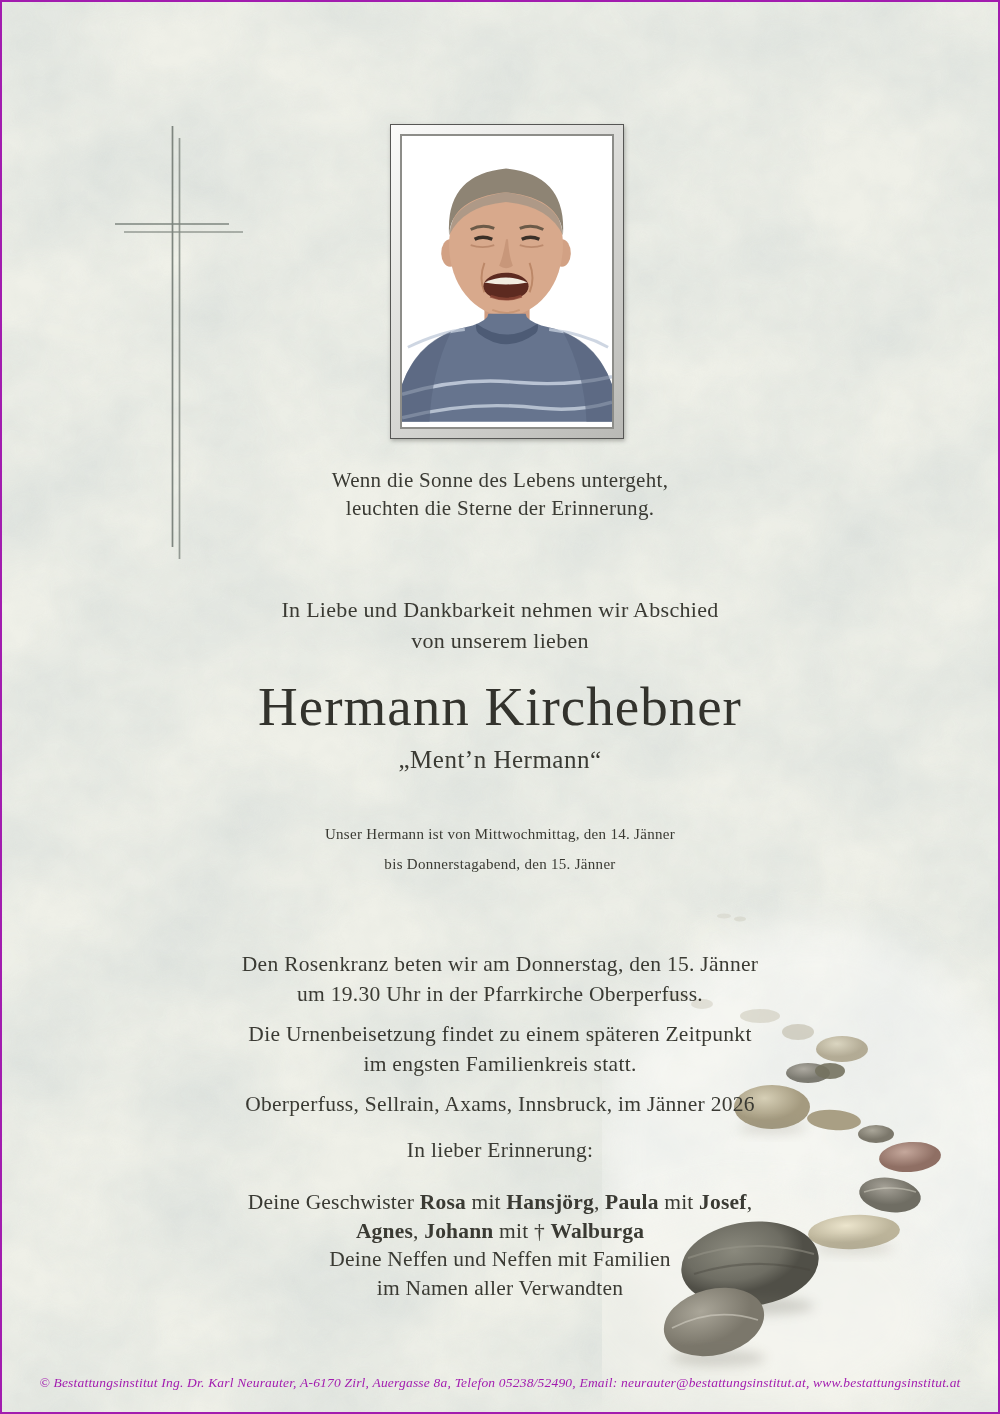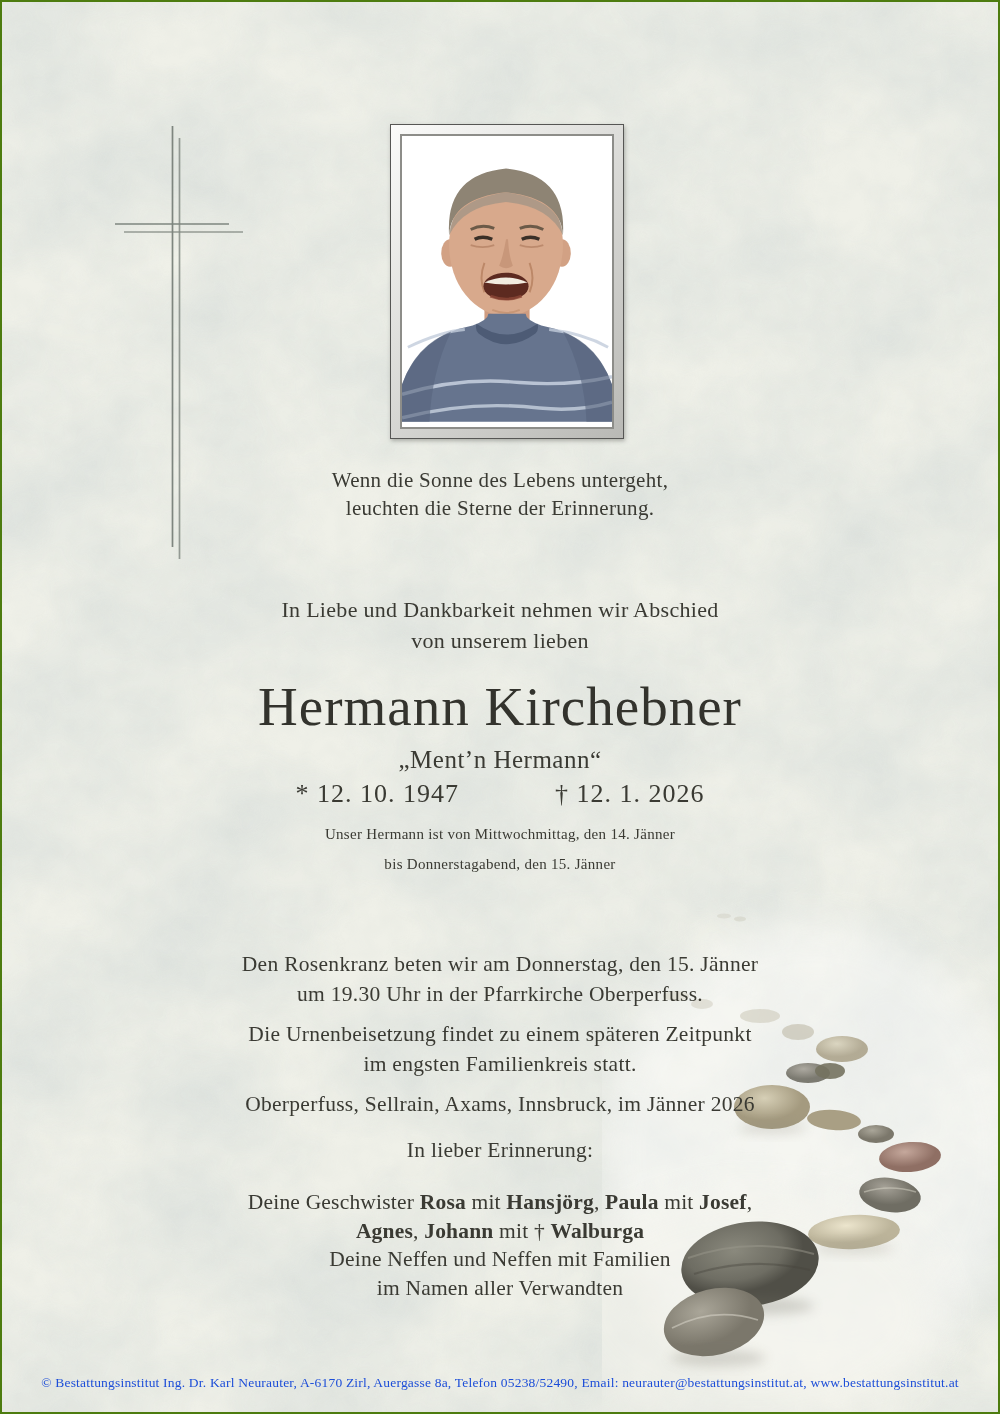--- a/index.html
+++ b/index.html
@@ -1,31 +1,31 @@
 <!DOCTYPE html>
 <html><head>
 <meta charset="utf-8">
 <style>
   html,body{margin:0;padding:0;}
   body{width:1000px;height:1414px;position:relative;font-family:"Liberation Serif","DejaVu Serif",serif;}
-  .card{position:absolute;inset:0;width:1000px;height:1414px;background:#eff0e8;border:2px solid #4d7c0f;box-sizing:border-box;overflow:hidden;}
+  .card{position:absolute;inset:0;width:1000px;height:1414px;background:#eff0e8;border:2px solid #a21caf;box-sizing:border-box;overflow:hidden;}
   .marble{position:absolute;left:0;top:0;width:1000px;height:1414px;pointer-events:none;}
   .layer{position:absolute;left:0;width:100%;text-align:center;color:#3a3a33;}
   .quote{top:464px;font-size:21px;line-height:28px;letter-spacing:.3px;}
   .intro{top:592px;font-size:22px;line-height:31px;letter-spacing:.3px;}
   .name{top:674px;font-size:55px;line-height:62px;letter-spacing:1px;color:#33332d;}
   .nickname{top:744px;font-size:25px;letter-spacing:.5px;}
   .dates{top:777px;font-size:26px;display:flex;justify-content:center;gap:96px;letter-spacing:1px;}
   .wake{top:818px;font-size:15px;line-height:29.5px;letter-spacing:.3px;}
   .rosary{top:948px;font-size:21.5px;line-height:29.5px;letter-spacing:.3px;}
   .urn{top:1018px;font-size:21.5px;line-height:29.5px;letter-spacing:.3px;}
   .places{top:1090px;font-size:21.5px;letter-spacing:.3px;}
   .remembrance{top:1136px;font-size:21.5px;letter-spacing:.3px;}
   .family{top:1186px;font-size:21.5px;line-height:28.5px;letter-spacing:.2px;}
-  .footer{top:1373px;font-size:13.5px;letter-spacing:.2px;color:#1d4ed8;}
+  .footer{top:1373px;font-size:13.5px;letter-spacing:.2px;color:#a21caf;font-style:italic;}
   .photo-frame{position:absolute;left:388px;top:122px;width:234px;height:315px;box-sizing:border-box;border:1px solid #565654;background:linear-gradient(135deg,#fbfbfa 0%,#e3e3e0 35%,#b9b9b5 100%);padding:9px;box-shadow:1px 2px 4px rgba(60,60,55,.35);}
   .photo-inner{width:100%;height:100%;box-sizing:border-box;border:2px solid #8d8d89;background:#ffffff;overflow:hidden;}
   .cross-box{position:absolute;left:100px;top:108px;width:150px;height:470px;pointer-events:none;}
   .stones-box{position:absolute;left:600px;top:890px;width:400px;height:524px;pointer-events:none;}
 </style>
 </head>
 <body>
 
 <div class="card">
 
@@ -188,24 +188,20 @@
 
   <div class="layer intro">
     <div>In Liebe und Dankbarkeit nehmen wir Abschied</div>
     <div>von unserem lieben</div>
   </div>
 
   <div class="layer name">Hermann Kirchebner</div>
 
   <div class="layer nickname">„Ment’n Hermann“</div>
 
-  <div class="layer dates">
-    <span>* 12. 10. 1947</span>
-    <span>† 12. 1. 2026</span>
-  </div>
 
   <div class="layer wake">
     <div>Unser Hermann ist von Mittwochmittag, den 14. Jänner</div>
     <div>bis Donnerstagabend, den 15. Jänner</div>
   </div>
 
   <div class="layer rosary">
     <div>Den Rosenkranz beten wir am Donnerstag, den 15. Jänner</div>
     <div>um 19.30 Uhr in der Pfarrkirche Oberperfuss.</div>
   </div>

